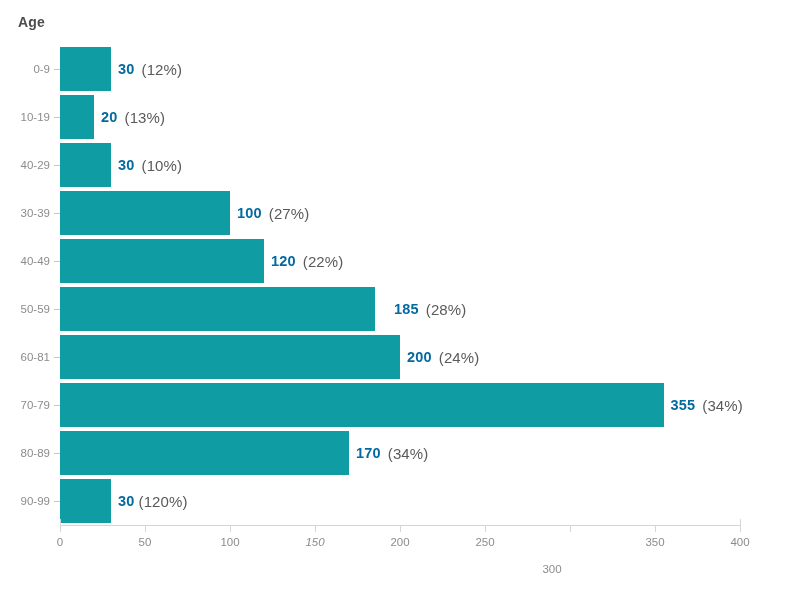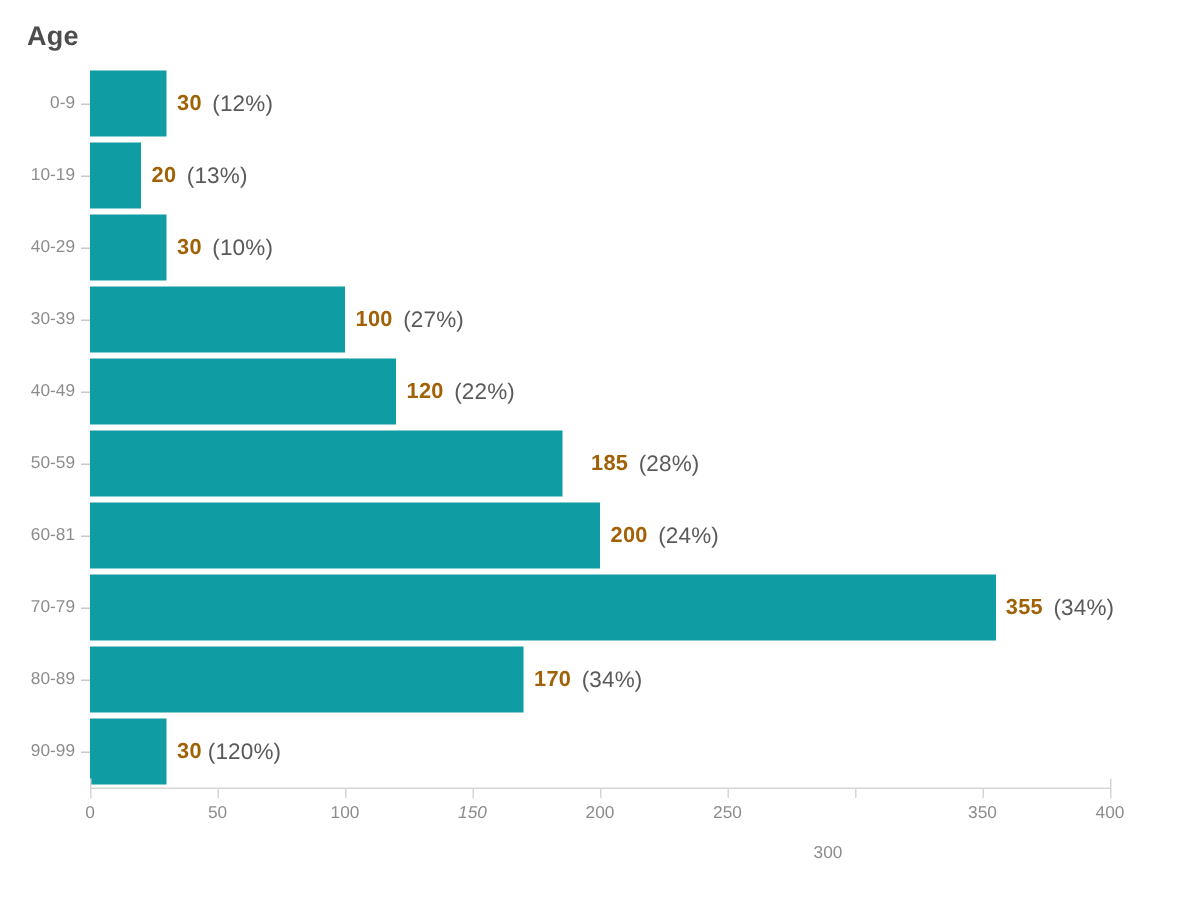--- a/index.html
+++ b/index.html
@@ -18,21 +18,21 @@
     width: 800px;
     height: 598px;
     background: #ffffff;
   }
 
   
   .axis-title {
     position: absolute;
     left: 18px;
     top: 14px;
-    font-size: 18px;
+    font-size: 14px;
     font-weight: bold;
     color: #4d4d4d;
     letter-spacing: 0.2px;
   }
 
   
   #plot-area {
     position: absolute;
     left: 60px;
     top: 45px;
@@ -59,21 +59,21 @@
     top: 2px;
     height: 44px;
     display: flex;
     align-items: center;
     white-space: nowrap;
     padding-left: 7px;
   }
   .bar-value {
     font-size: 14.5px;
     font-weight: bold;
-    color: #a16207;
+    color: #0369a1;
     letter-spacing: 0.2px;
   }
   .bar-pct {
     font-size: 15px;
     font-weight: normal;
     color: #5a5a5a;
     margin-left: 7px;
     letter-spacing: 0.1px;
   }
   .bar-pct.tight {

